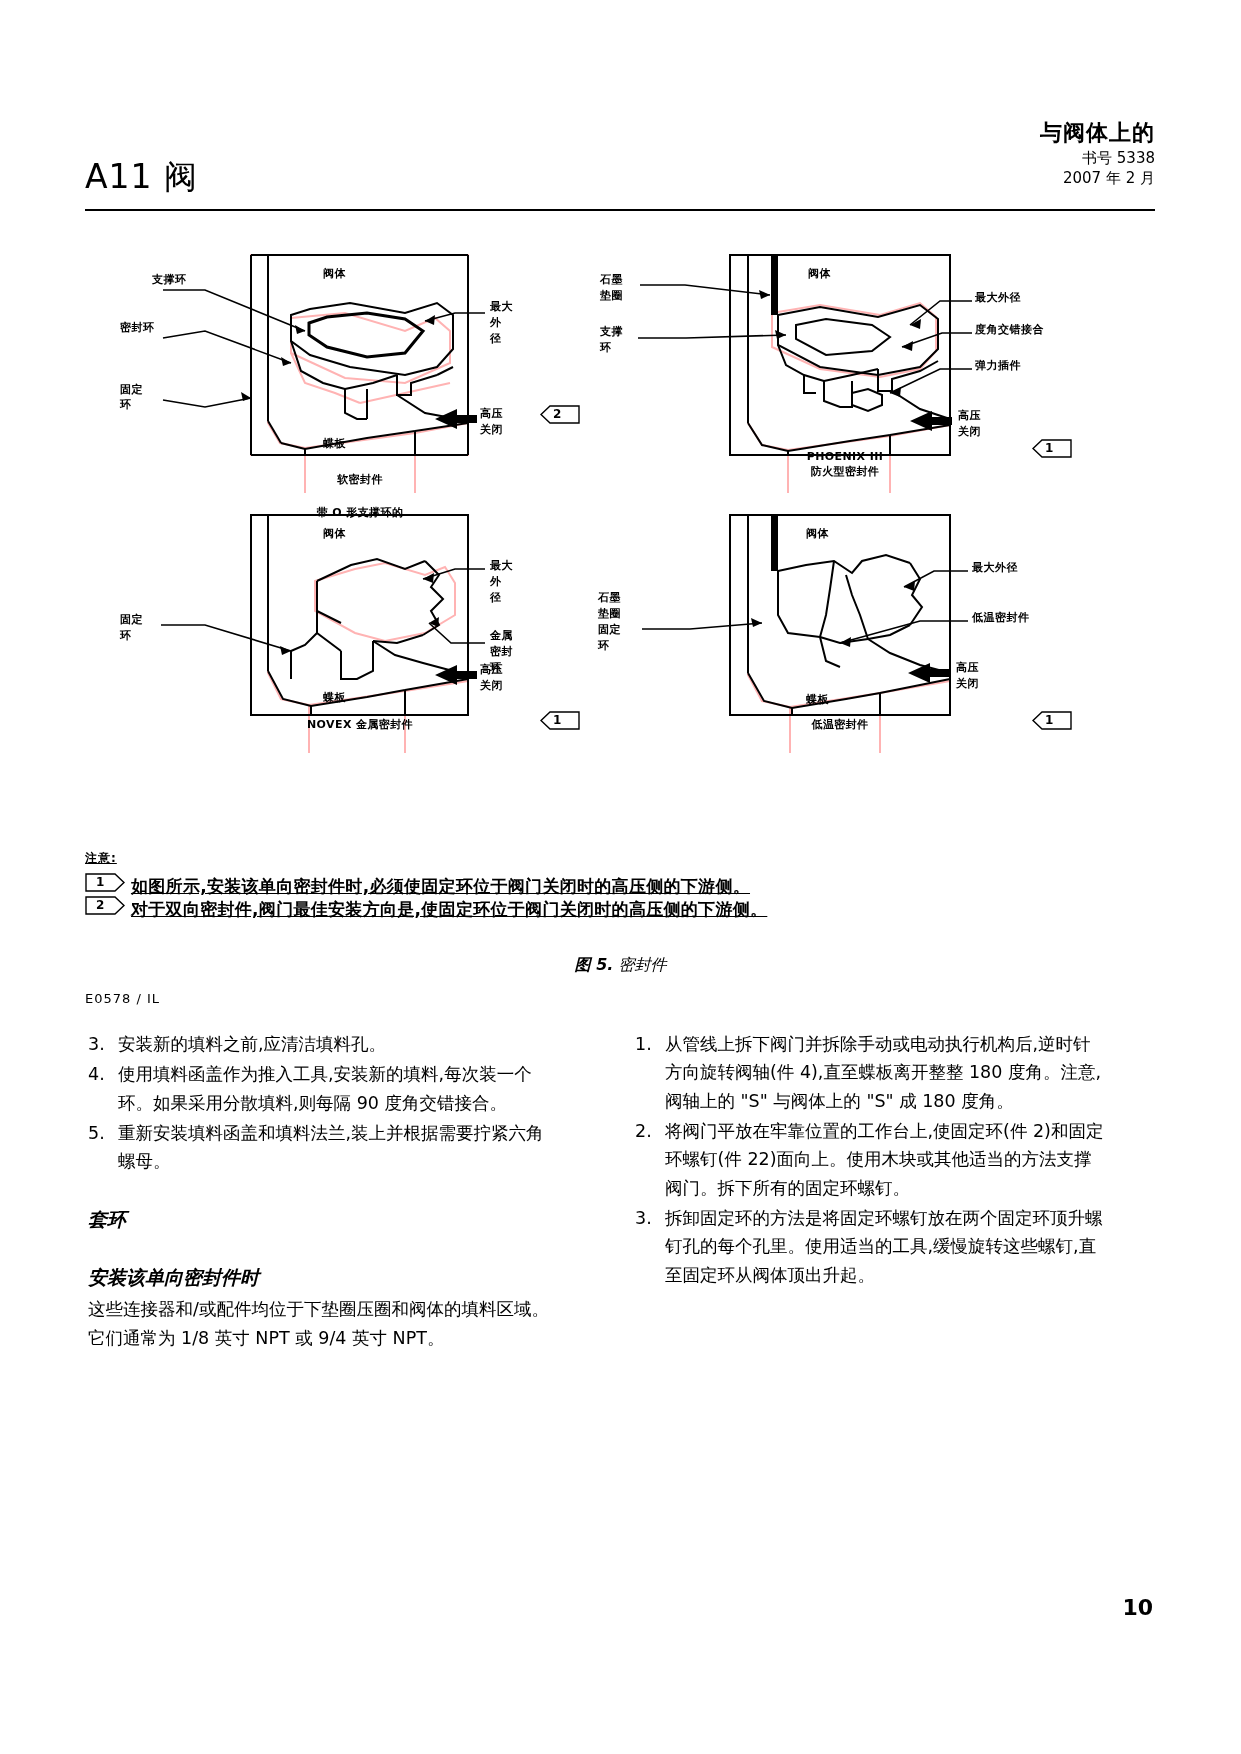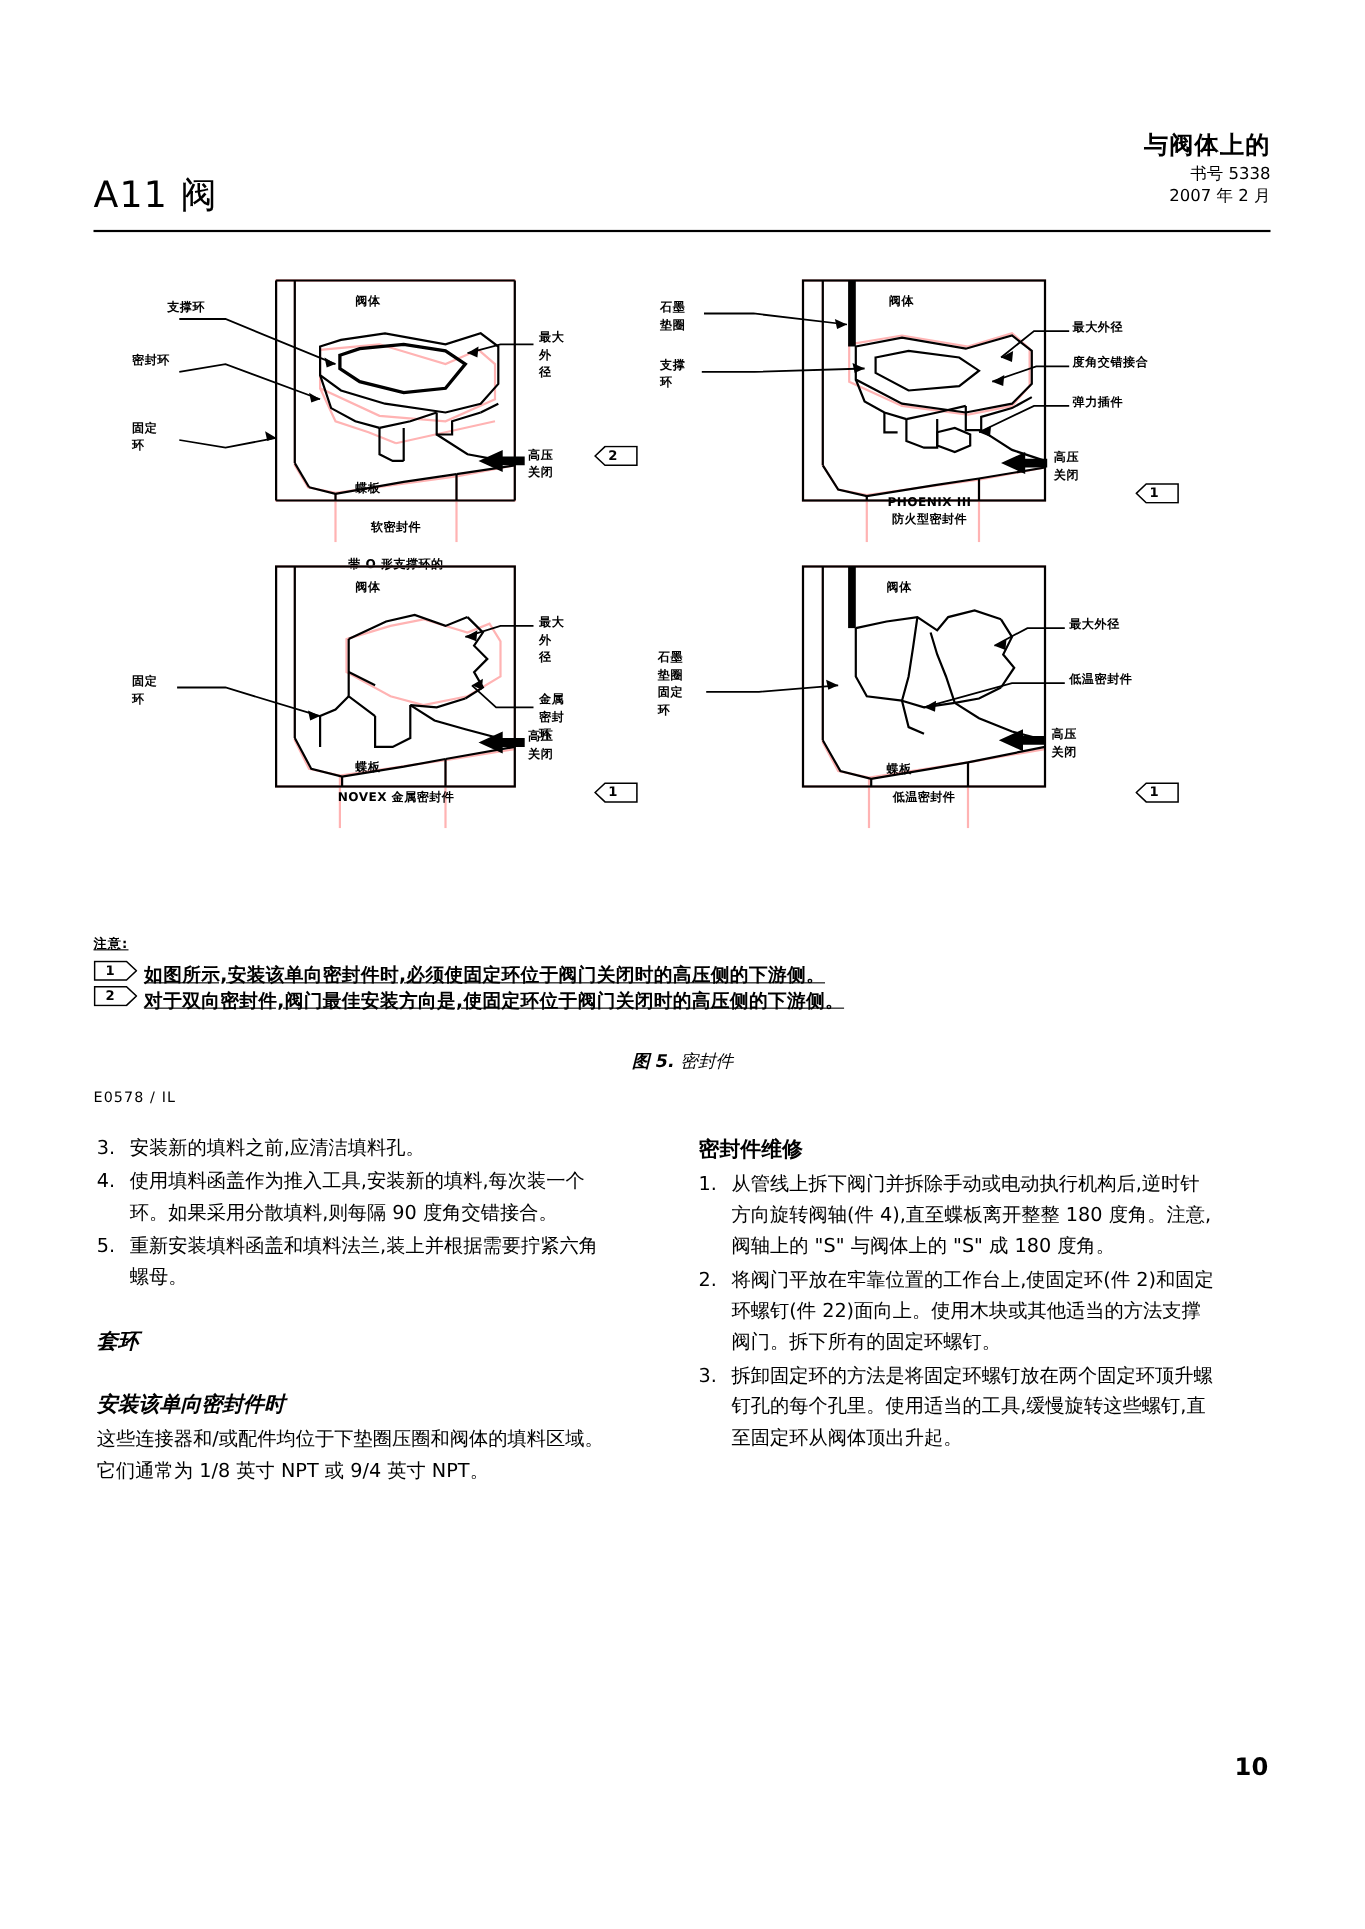--- a/index.html
+++ b/index.html
@@ -544,21 +544,20 @@
 
     <div class="spacer-lg"></div>
     <div class="h-bolditalic">套环</div>
 
     <div class="spacer-lg"></div>
     <div class="h-bolditalic">安装该单向密封件时</div>
     <div class="para">这些连接器和/或配件均位于下垫圈压圈和阀体的填料区域。它们通常为 1/8 英寸 NPT 或 9/4 英寸 NPT。</div>
   </div>
 
   <div class="col col-right">
-    <div class="h-bold">密封件维修</div>
     <ol class="numlist">
       <li>
         <span class="num">1.</span>
         <span>从管线上拆下阀门并拆除手动或电动执行机构后,逆时针方向旋转阀轴(件 4),直至蝶板离开整整 180 度角。注意,阀轴上的 "S" 与阀体上的 "S" 成 180 度角。</span>
       </li>
       <li>
         <span class="num">2.</span>
         <span>将阀门平放在牢靠位置的工作台上,使固定环(件 2)和固定环螺钉(件 22)面向上。使用木块或其他适当的方法支撑阀门。拆下所有的固定环螺钉。</span>
       </li>
       <li>

